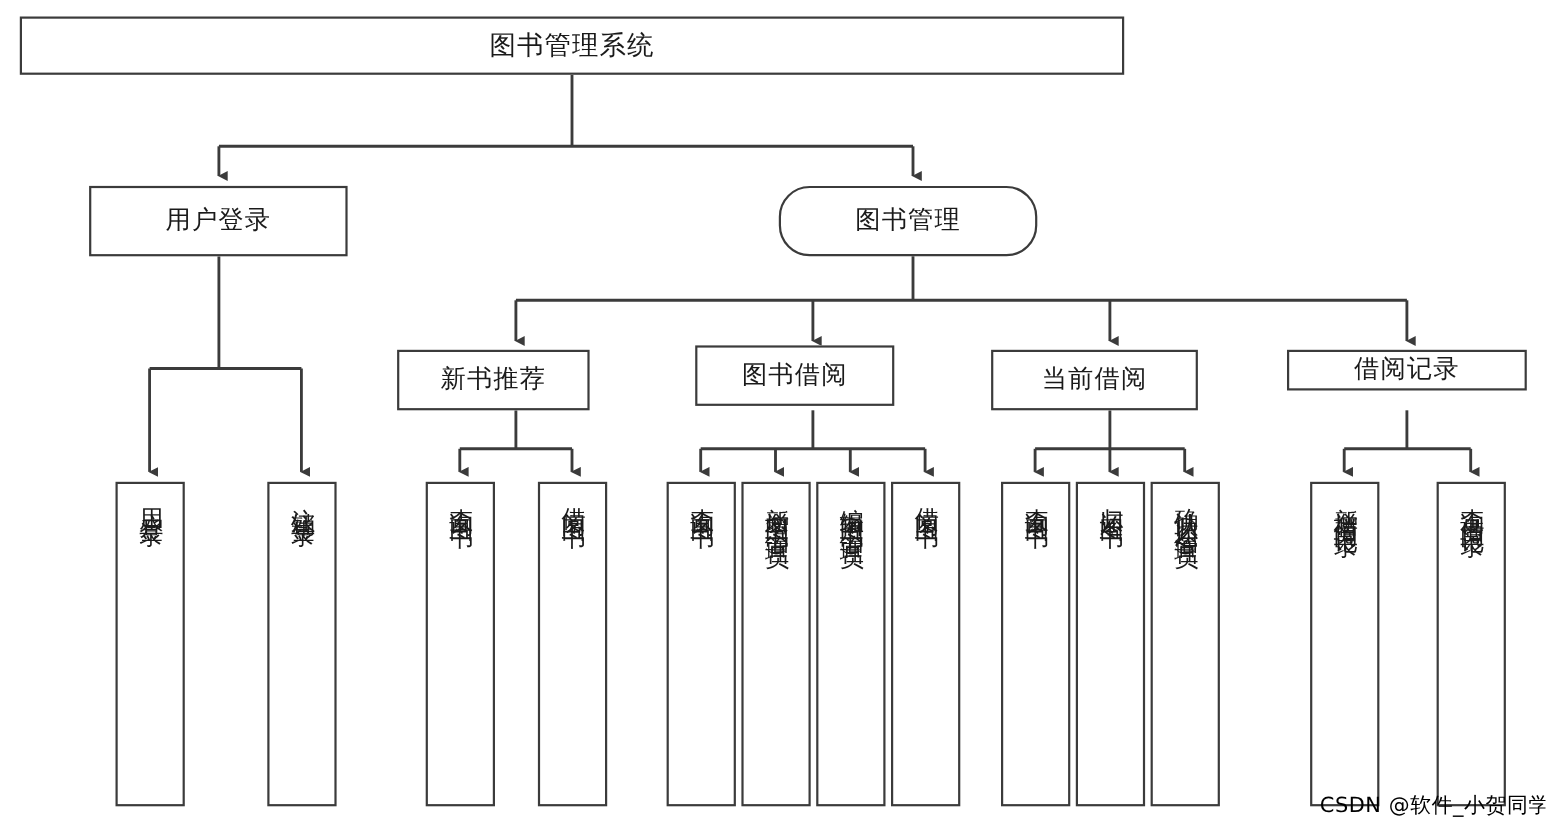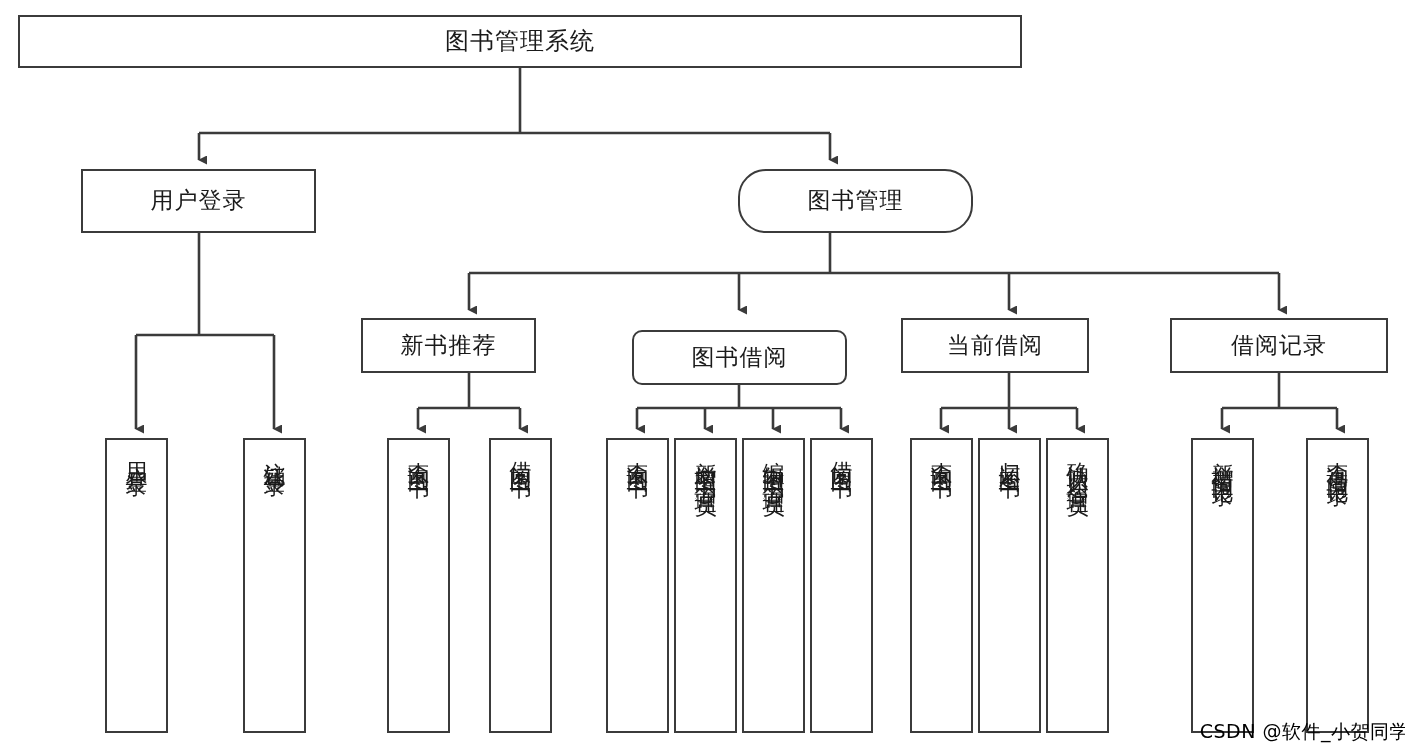--- a/index.html
+++ b/index.html
@@ -123,34 +123,34 @@
     </g>
   </svg>
 
   <div class="node horiz root" style="left:18px; top:15px; width:1004px; height:53px;">
     <span>图书管理系统</span>
   </div>
 
   <div class="node horiz" style="left:81px; top:169px; width:235px; height:64px;">
     <span>用户登录</span>
   </div>
-  <div class="node horiz" style="left:738px; top:169px; width:235px; height:64px;border-radius:28px;">
+  <div class="node horiz" style="left:708px; top:169px; width:235px; height:64px;border-radius:28px;">
     <span>图书管理</span>
   </div>
 
   <div class="node horiz" style="left:361px; top:318px; width:175px; height:55px;">
     <span>新书推荐</span>
   </div>
-  <div class="node horiz" style="left:632px; top:330px; width:215px; height:55px;border-radius:10px;">
+  <div class="node horiz" style="left:632px; top:314px; width:181px; height:55px;">
     <span>图书借阅</span>
   </div>
   <div class="node horiz" style="left:901px; top:318px; width:188px; height:55px;">
     <span>当前借阅</span>
   </div>
-  <div class="node horiz" style="left:1170px; top:318px; width:218px; height:55px;">
+  <div class="node horiz" style="left:1170px; top:318px; width:218px; height:37px;">
     <span>借阅记录</span>
   </div>
 
   <div class="node leaf" style="left:105px; top:438px; width:63px; height:295px;">
     <span class="vtext">用户登录</span>
   </div>
   <div class="node leaf" style="left:243px; top:438px; width:63px; height:295px;">
     <span class="vtext">注销登录</span>
   </div>
 

